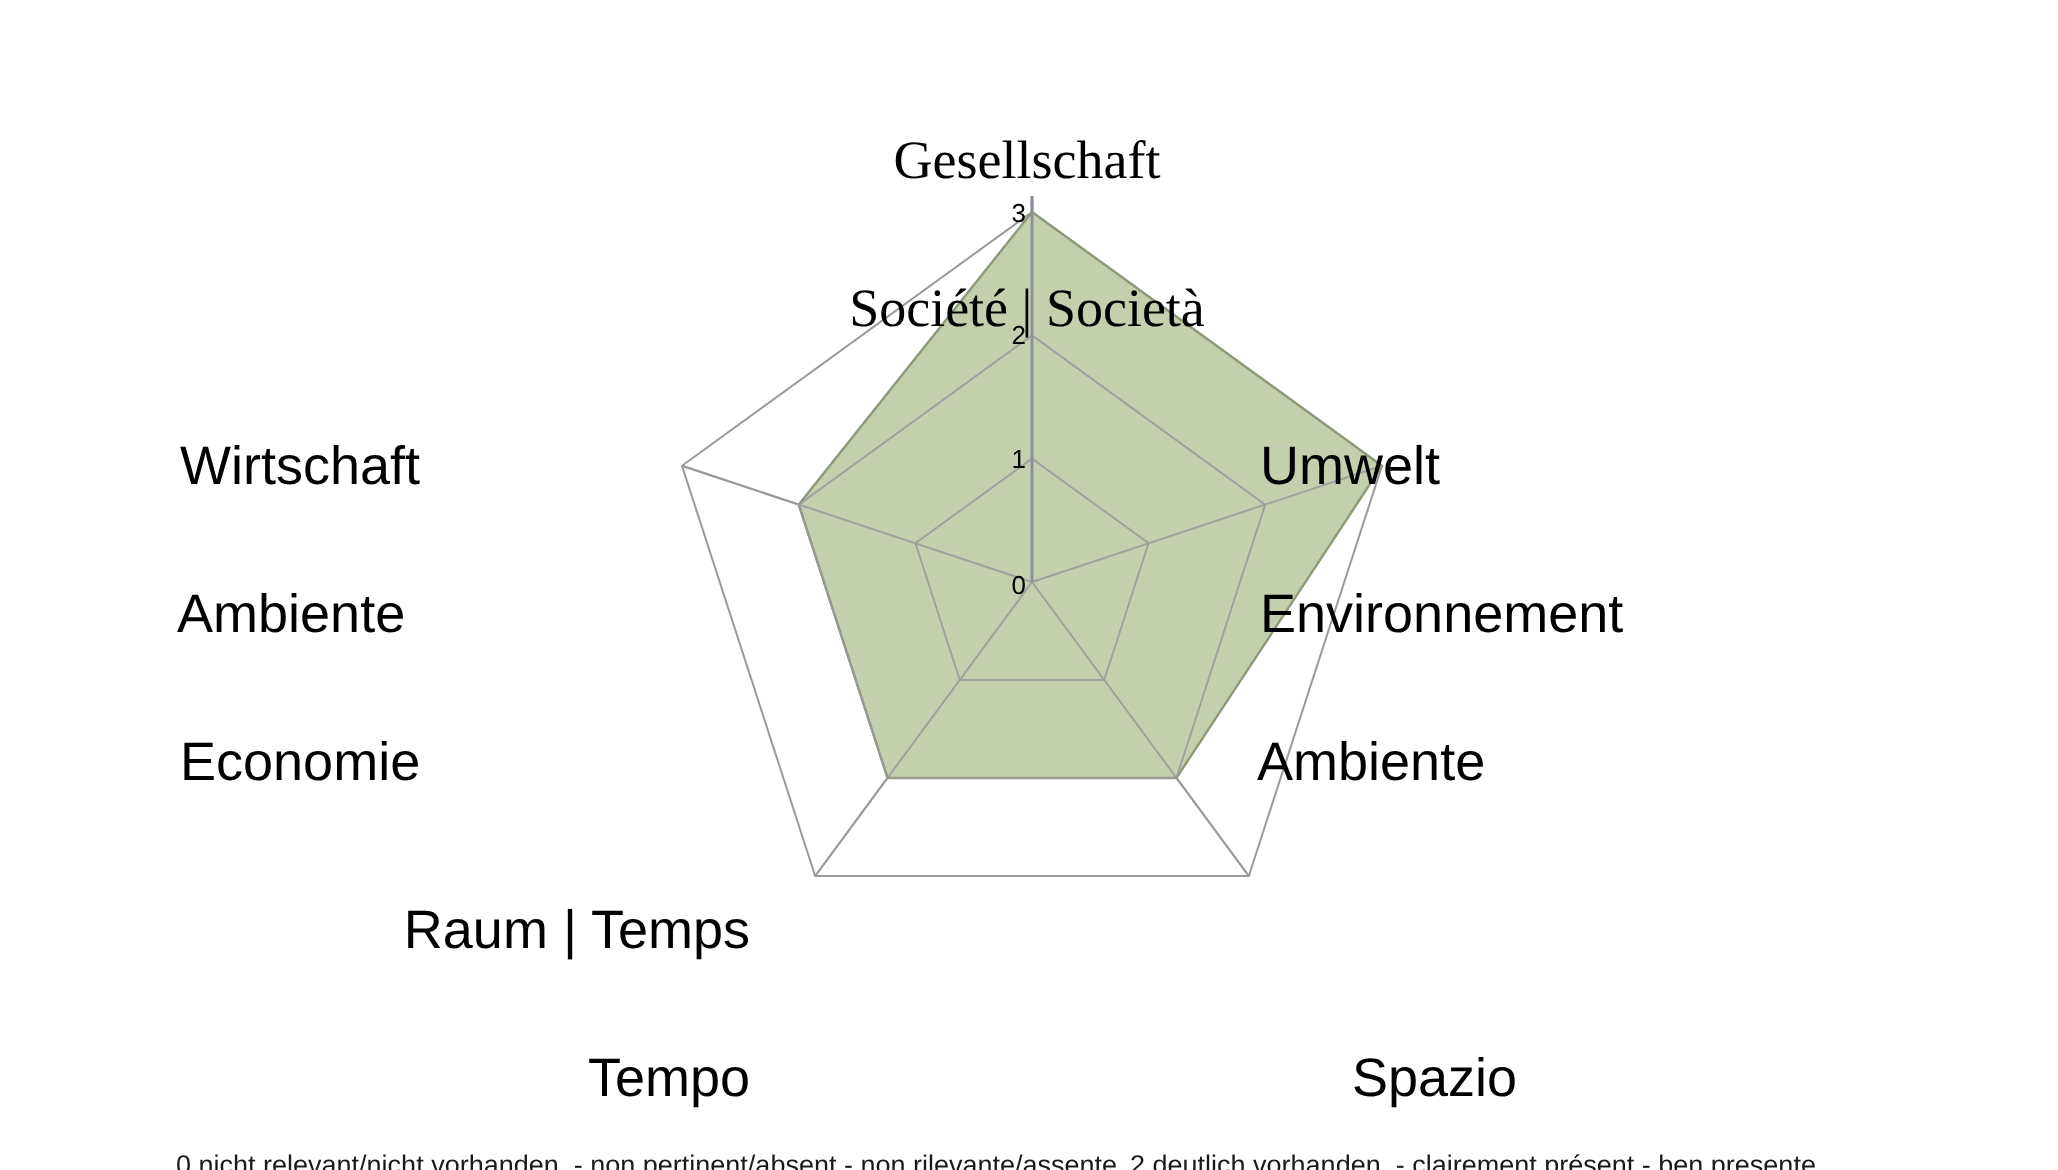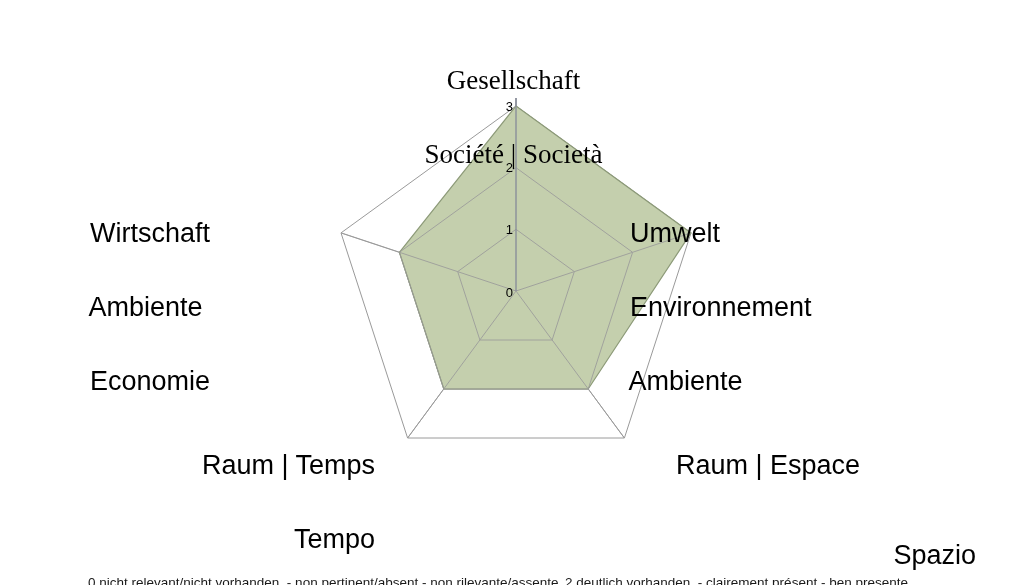--- a/index.html
+++ b/index.html
@@ -142,22 +142,22 @@
     <span>Ambiente</span>
   </div>
 
   <div class="axis-label" id="label-wirtschaft">
     <span>Wirtschaft</span><br>
     <span>Ambiente</span><br>
     <span>Economie</span>
   </div>
 
   <div class="axis-label" id="label-raum">
-    <span>Raum | Espace</span><br>
-    <span style="display:inline-block;width:100%;text-align:right;margin-top:16px;">Spazio</span>
+    <br>
+    <span style="display:inline-block;width:100%;text-align:left;">Spazio</span>
   </div>
 
   <div class="axis-label" id="label-zeit">
     <span>Raum | Temps</span><br>
     <span>Tempo</span>
   </div>
 
 </div>
 
 <div id="legend">

